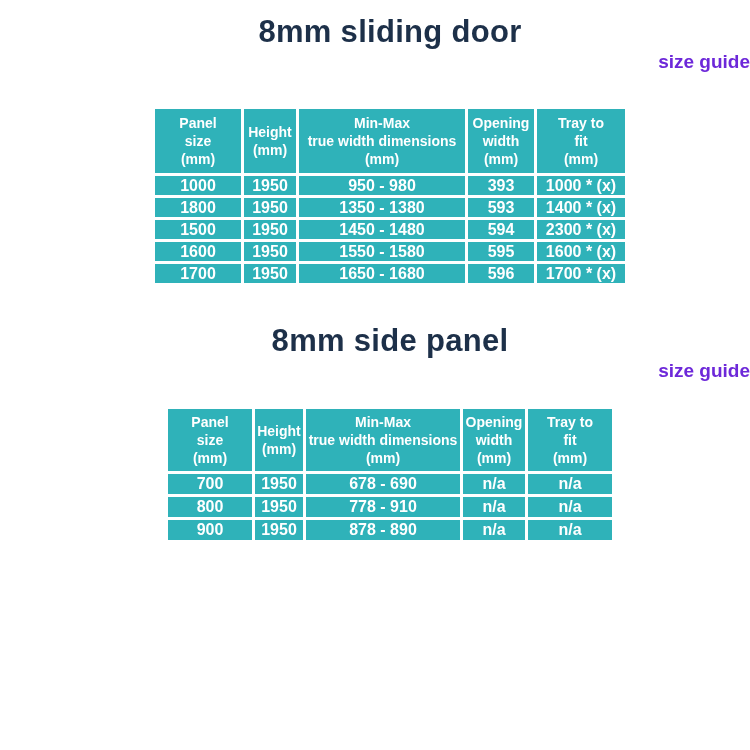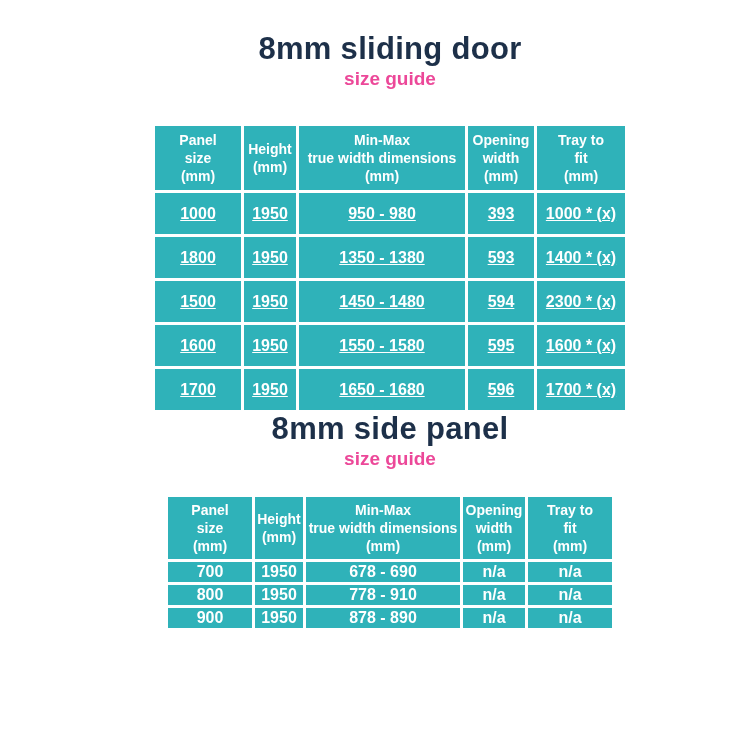--- a/index.html
+++ b/index.html
@@ -9,39 +9,39 @@
   }
   body {
     width: 750px;
     height: 750px;
     font-family: "Liberation Sans", sans-serif;
     overflow: hidden;
   }
   .content {
     box-sizing: border-box;
     width: 750px;
-    padding-top: 33px;
+    padding-top: 16px;
     padding-left: 30px; 
   }
   .title {
     margin: 0;
     text-align: center;
     font-size: 31px;
     line-height: 1.0;
     font-weight: bold;
     color: #1d3049;
     letter-spacing: 0.3px;
   }
   .subtitle {
     margin: 5px 0 0 0;
-    text-align: center;
+    text-align: right;
     font-size: 19px;
     line-height: 1.0;
     font-weight: bold;
-    color: #ec4899;
+    color: #6d28d9;
   }
   table {
     border-collapse: separate;
     border-spacing: 3px;
     table-layout: fixed;
     margin: 0 auto;
   }
   table.door-table { margin-top: 35px; }
   table.panel-table { margin-top: 26px; }
   th, td {
@@ -54,25 +54,25 @@
     overflow: hidden;
   }
   th {
     font-size: 14px;
     line-height: 1.3;
   }
   td {
     font-size: 16px;
   }
   .door-table th  { height: 64px; }
-  .door-table td  { height: 41px; text-decoration: underline; }
+  .door-table td  { height: 19px; }
   .panel-table th { height: 62px; }
   .panel-table td { height: 20px; }
   .hline { display: block; }
-  .section-2-title { }
+  .section-2-title { margin-top: 39px; }
 </style>
 </head>
 <body>
 
 <div class="content">
 
   <h1 class="title">8mm sliding door</h1>
   <h2 class="subtitle">size guide</h2>
 
   <table class="door-table">

